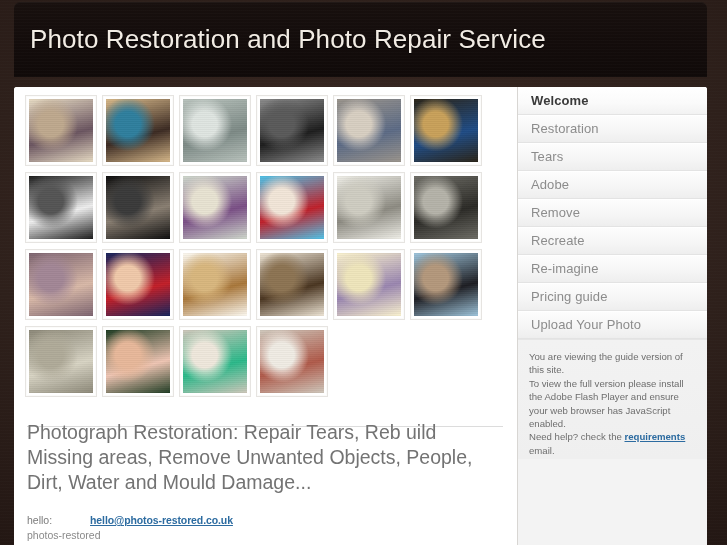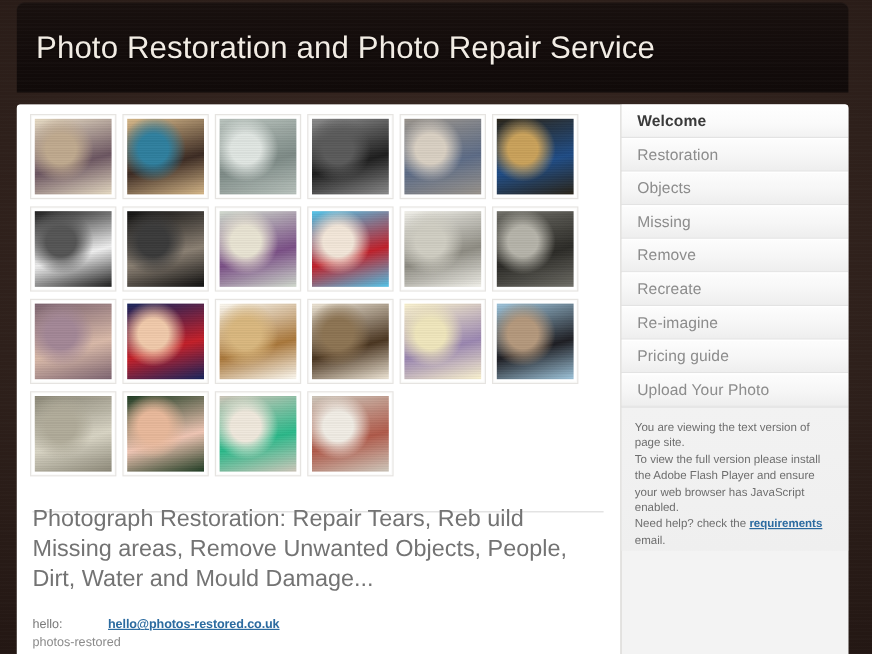--- a/index.html
+++ b/index.html
@@ -279,42 +279,42 @@
 
     <div id="sidebar">
       <div id="nav-list">
           <div class="nav-item active">
             <span>Welcome</span>
           </div>
           <div class="nav-item">
             <span>Restoration</span>
           </div>
           <div class="nav-item">
-            <span>Objects</span>
-          </div>
-          <div class="nav-item">
-            <span>Missing</span>
+            <span>Tears</span>
+          </div>
+          <div class="nav-item">
+            <span>Adobe</span>
           </div>
           <div class="nav-item">
             <span>Remove</span>
           </div>
           <div class="nav-item">
             <span>Recreate</span>
           </div>
           <div class="nav-item">
             <span>Re-imagine</span>
           </div>
           <div class="nav-item">
             <span>Pricing guide</span>
           </div>
           <div class="nav-item">
             <span>Upload Your Photo</span>
           </div>
         </div>
       <div id="notice">
-        <p>You are viewing the text version of page site.</p>
+        <p>You are viewing the guide version of this site.</p>
         <p>To view the full version please install the Adobe Flash Player and ensure your web browser has JavaScript enabled.</p>
         <p><span>Need help? check the </span><a href="#" id="requirements-link">requirements</a><span> email.</span></p>
       </div>
     </div>
 
   </div>
 </div>
 
 </body></html>

